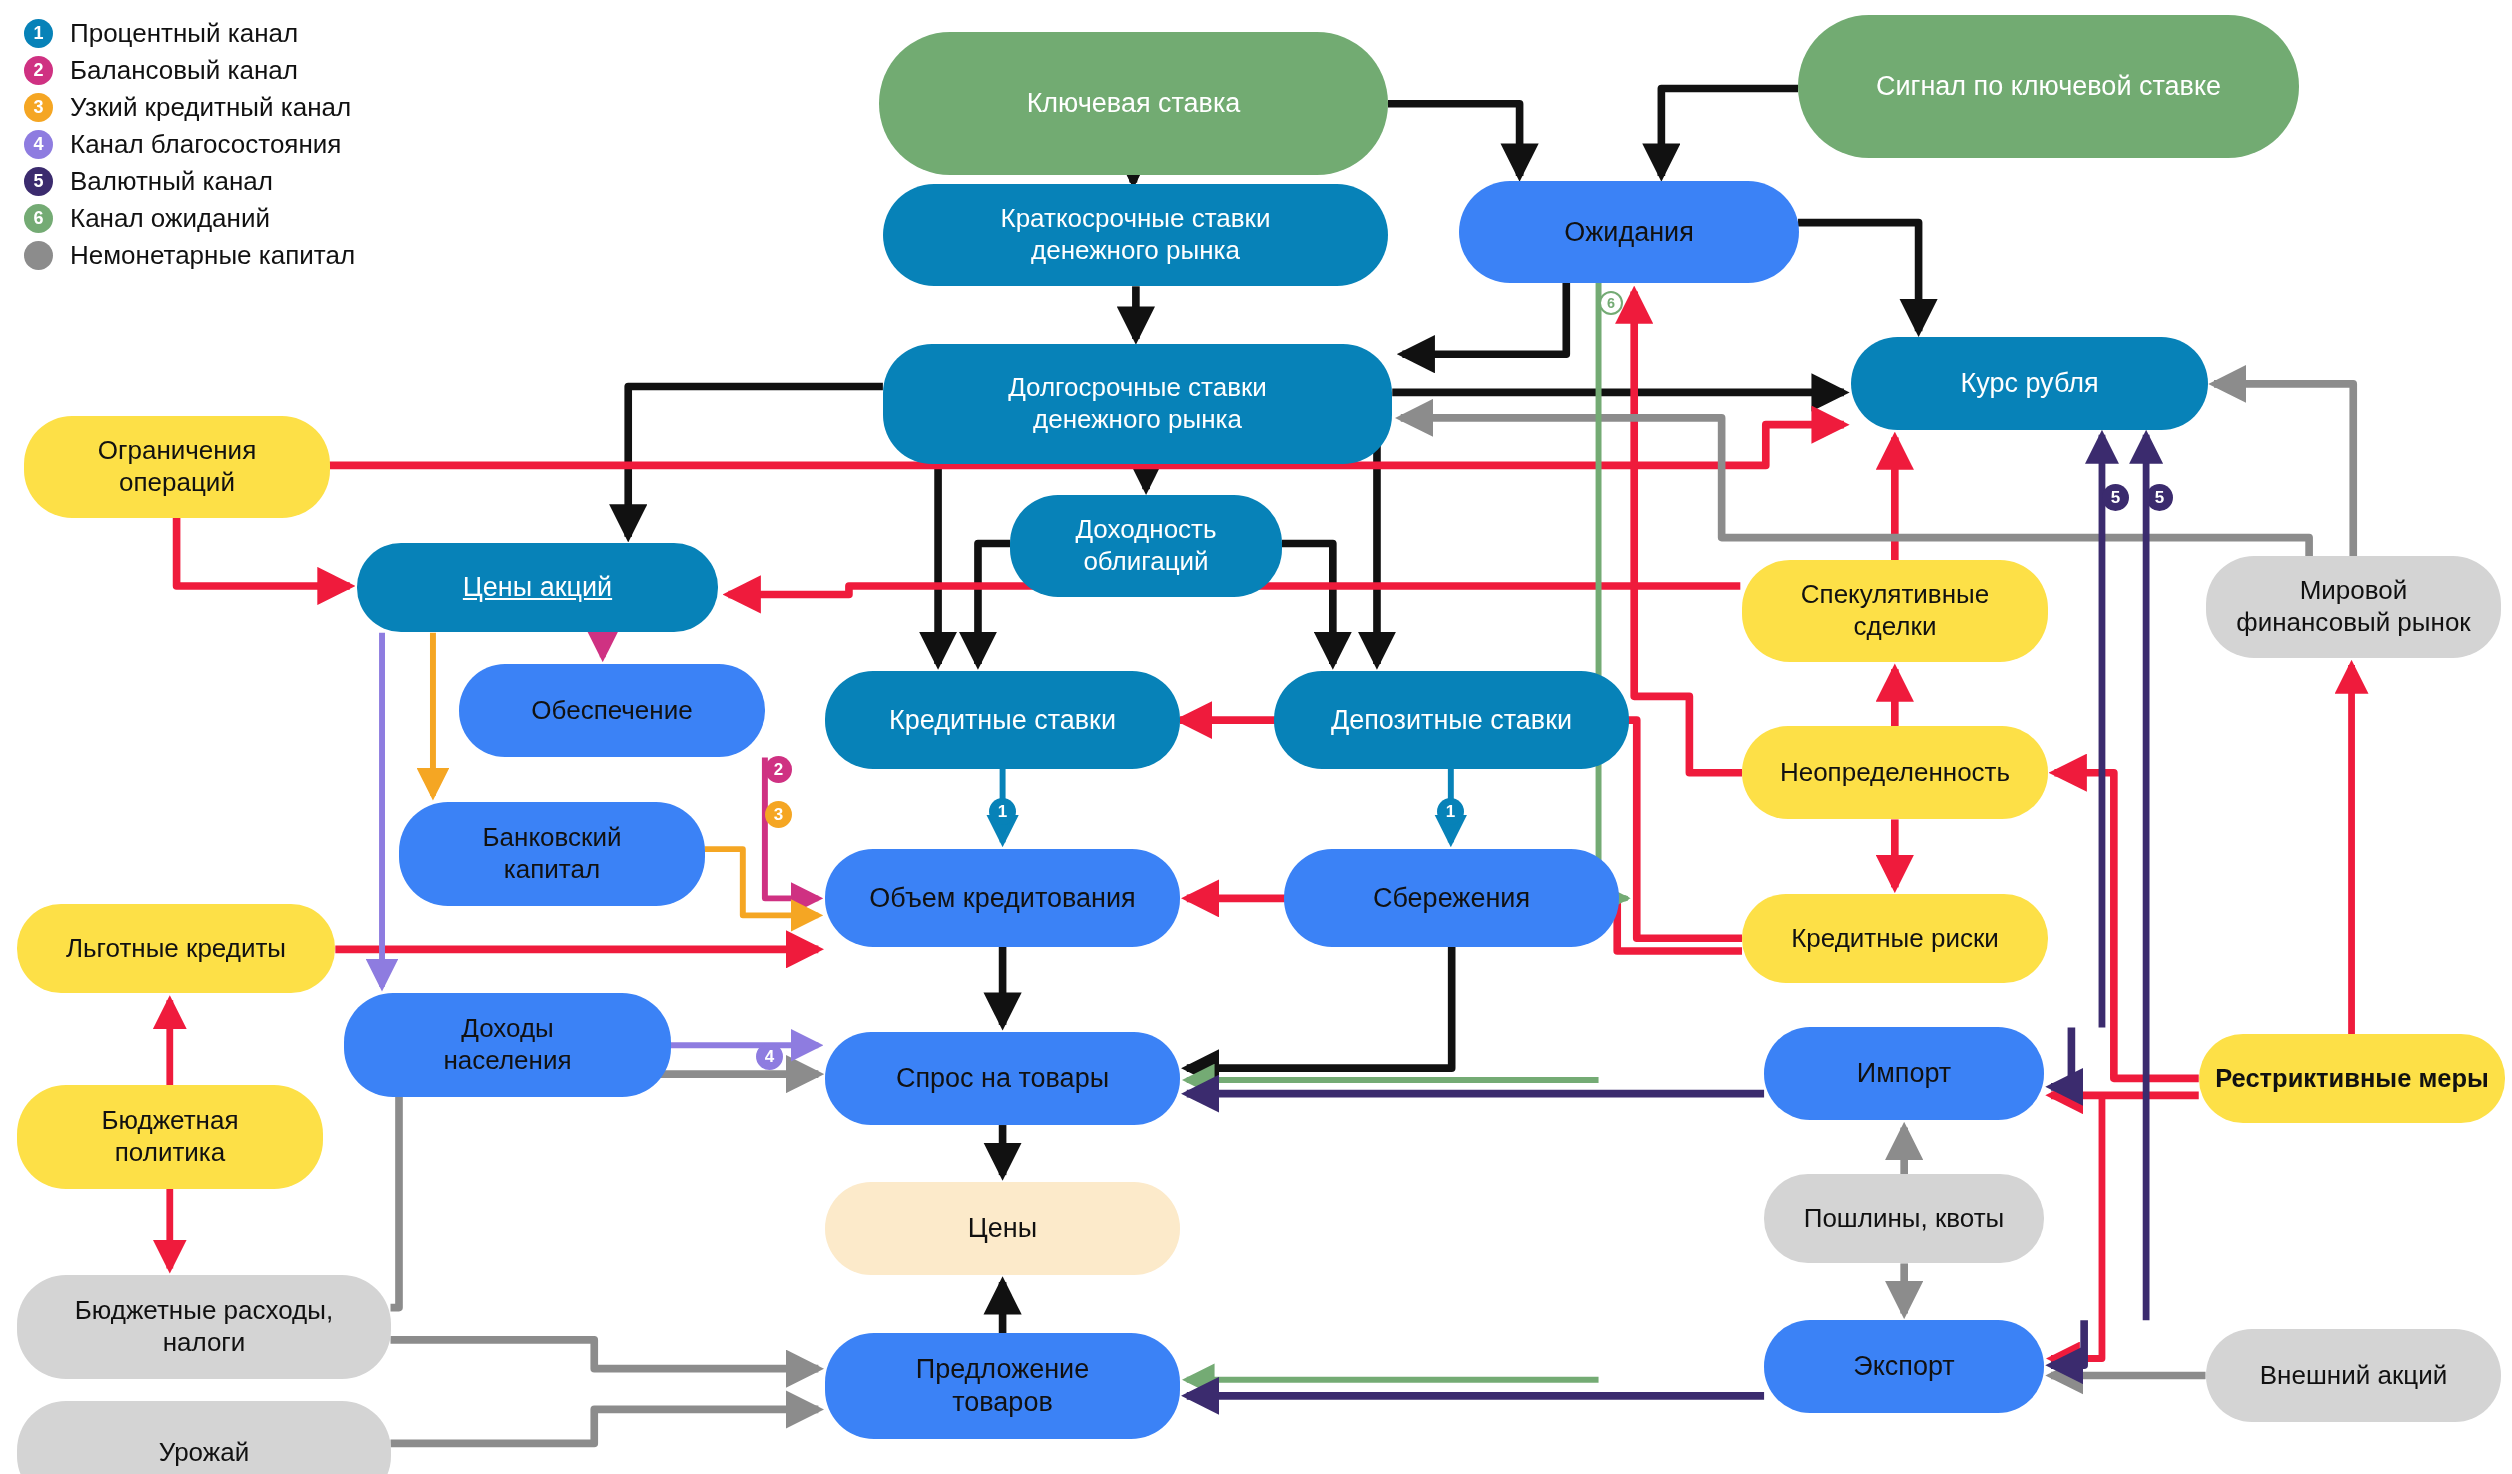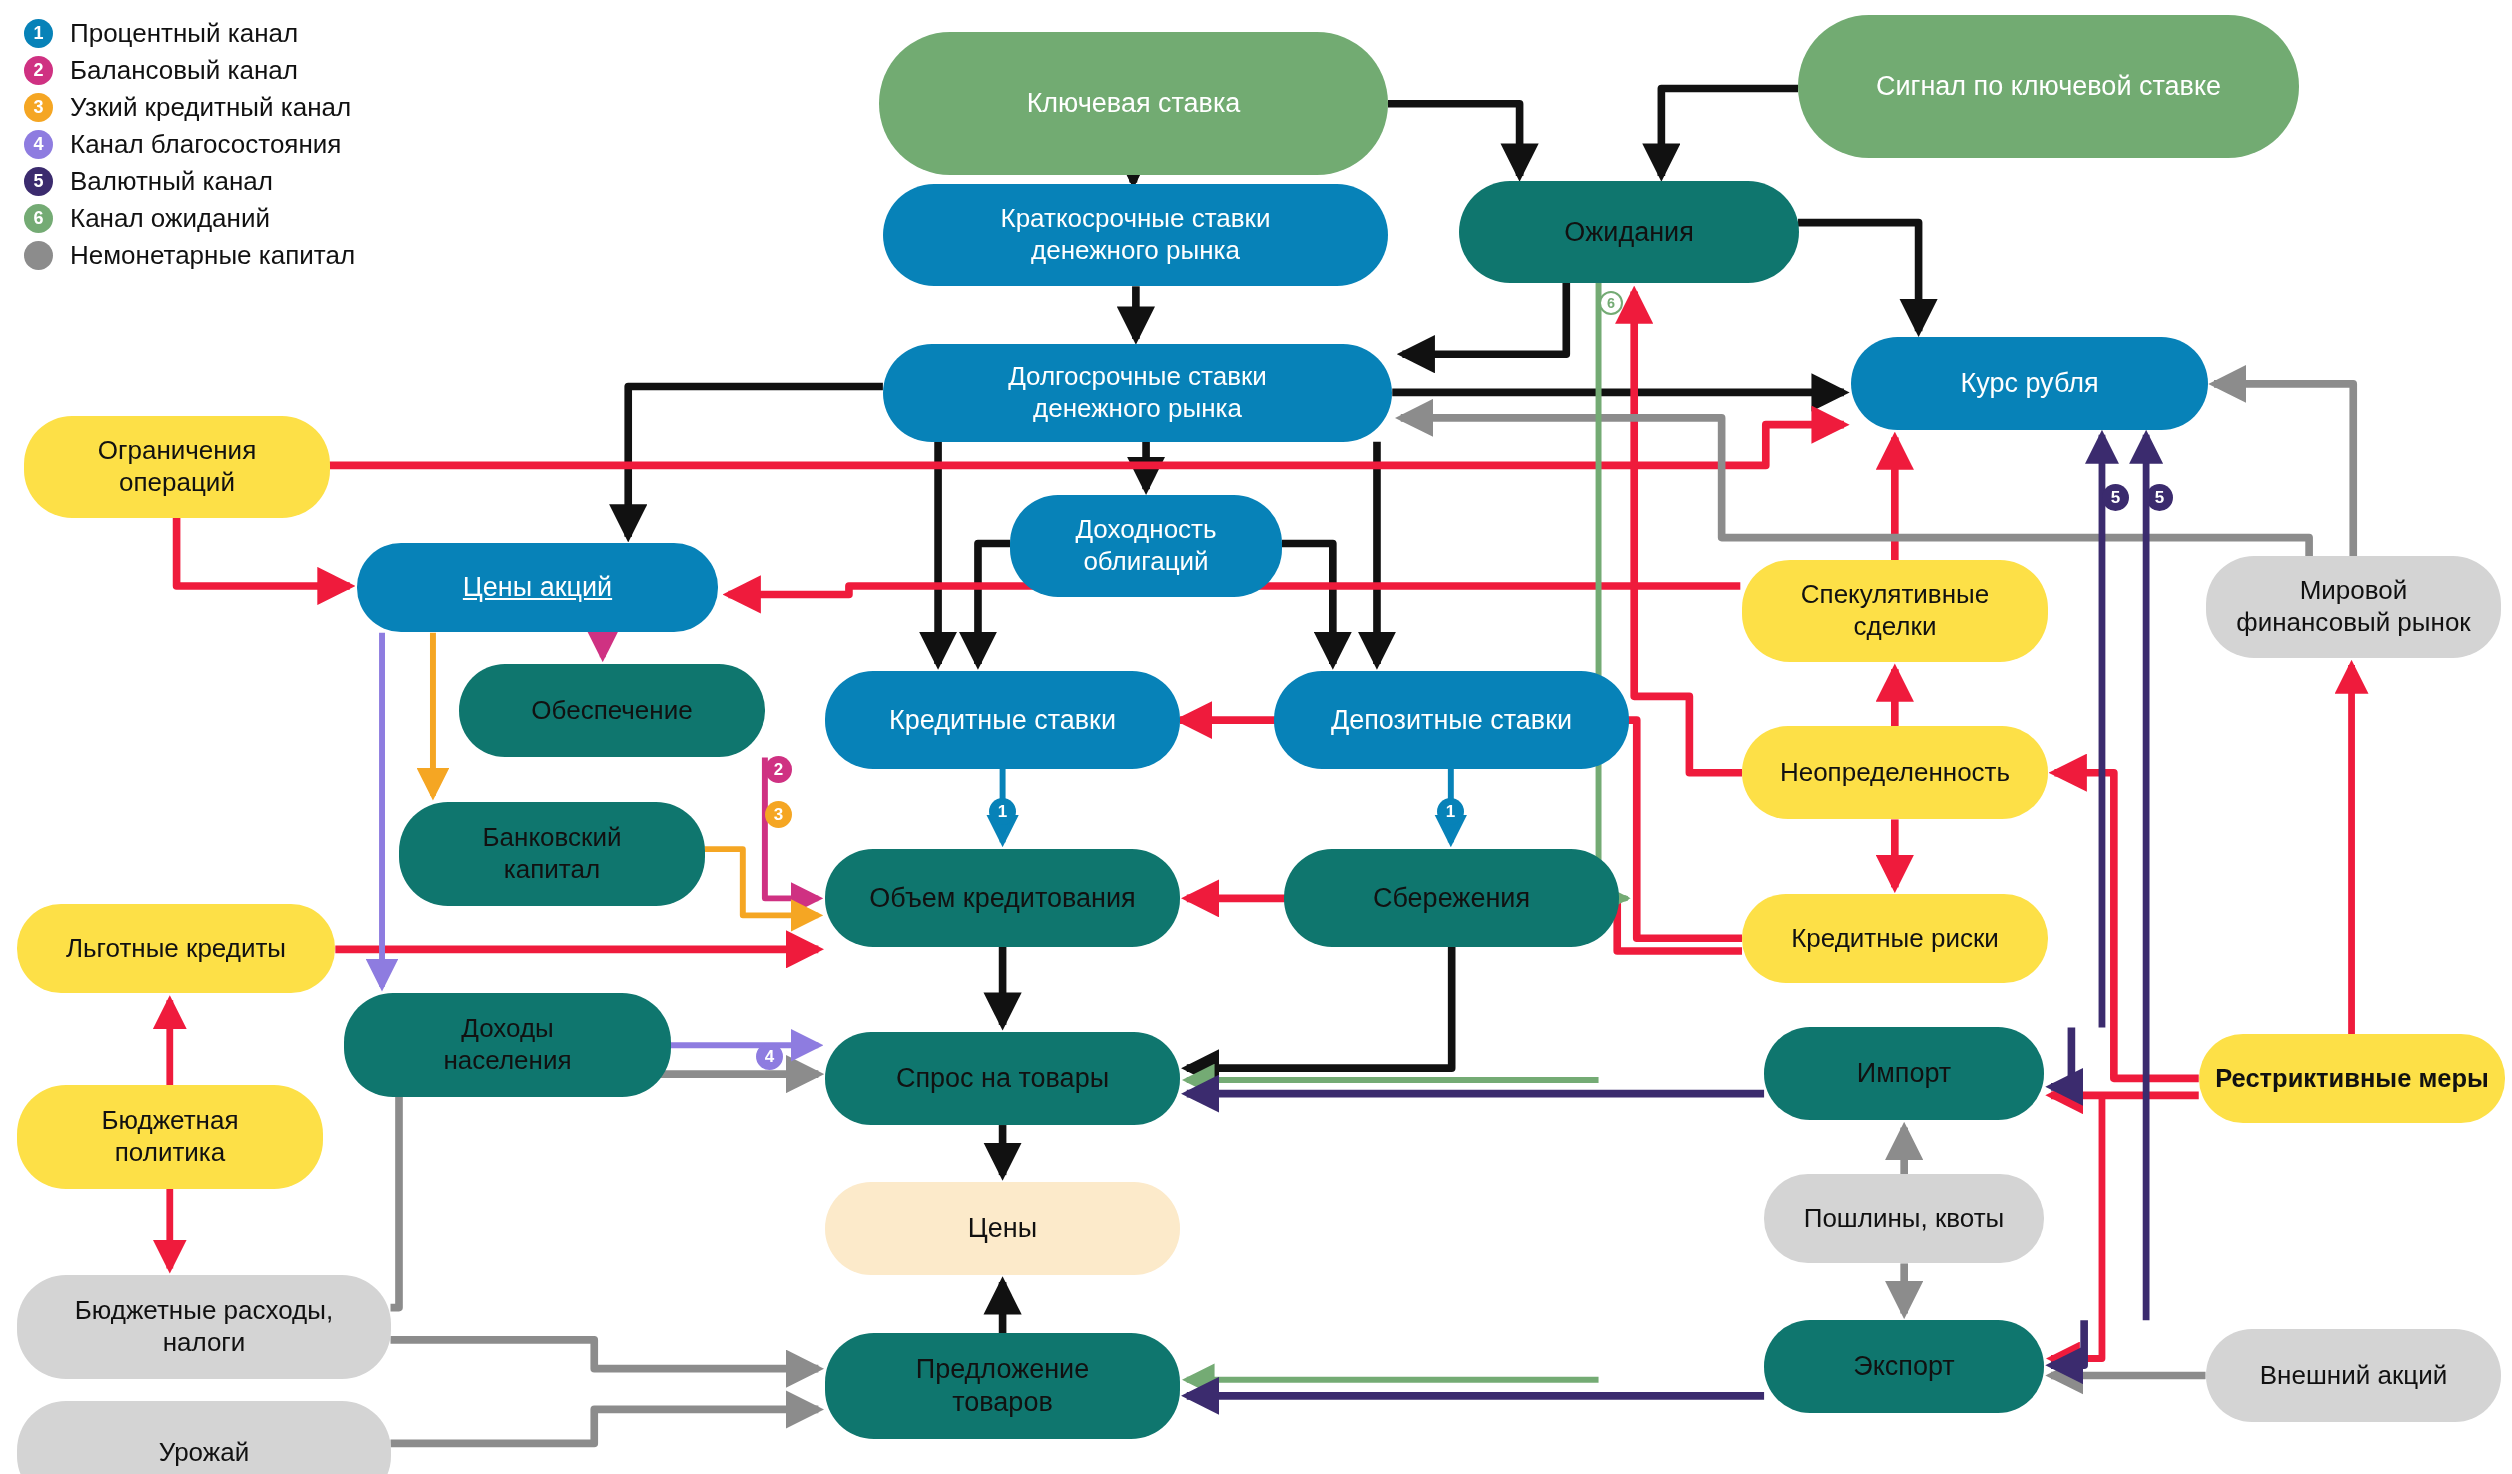--- a/index.html
+++ b/index.html
@@ -14,21 +14,21 @@
   .leg-dot{width:29px;height:29px;border-radius:50%;display:flex;align-items:center;
            justify-content:center;color:#fff;font-size:18px;font-weight:bold;flex:0 0 auto;}
   .leg-lbl{margin-left:17px;font-size:26px;color:#111;white-space:nowrap;}
 
   
   .node{position:absolute;display:flex;align-items:center;justify-content:center;
         text-align:center;box-sizing:border-box;line-height:1.22;padding:3.4px 8.5px;}
   .node span{display:block;width:100%;}
 
   .n-dblue {background:#0782b8;color:#ffffff;}
-  .n-lblue {background:#0f766e;color:#111111;justify-content:center;}
+  .n-lblue {background:#3b82f6;color:#111111;justify-content:center;}
   .n-green {background:#72ab72;color:#ffffff;}
   .n-red   {background:#fde047;color:#111111;}
   .n-grey  {background:#d4d4d4;color:#111111;}
   .n-cream {background:#fceaca;color:#111111;}
 
   
   .badge{position:absolute;width:27px;height:27px;border-radius:50%;display:flex;
          align-items:center;justify-content:center;color:#fff;font-size:17px;
          font-weight:bold;z-index:40;}
   .b1{background:#0782b8;} .b2{background:#cf3182;} .b3{background:#f5a623;}
@@ -237,21 +237,21 @@
       </div>
       <div class="node n-green" style="left: 1798px; top: 15.3px; width: 501px; height: 143px; border-radius: 71px; font-size: 27px;">
         <span>Сигнал по ключевой ставке</span>
       </div>
       <div class="node n-dblue" style="left: 883px; top: 184px; width: 505px; height: 102px; border-radius: 51px; font-size: 26px;">
         <span>Краткосрочные ставки<br>денежного рынка</span>
       </div>
       <div class="node n-lblue" style="left: 1459px; top: 181px; width: 340px; height: 102px; border-radius: 51px; font-size: 27px;">
         <span>Ожидания</span>
       </div>
-      <div class="node n-dblue" style="left: 883px; top: 344px; width: 509px; height: 98px; border-radius: 49px; font-size: 26px;">
+      <div class="node n-dblue" style="left: 883px; top: 344px; width: 509px; height: 120px; border-radius: 49px; font-size: 26px;">
         <span>Долгосрочные ставки<br>денежного рынка</span>
       </div>
       <div class="node n-dblue" style="left: 1851px; top: 337px; width: 357px; height: 93px; border-radius: 47px; font-size: 27px;">
         <span>Курс рубля</span>
       </div>
       <div class="node n-red" style="left: 24px; top: 416px; width: 306px; height: 102px; border-radius: 48px; font-size: 26px;">
         <span>Ограничения<br>операций</span>
       </div>
       <div class="node n-dblue" style="left: 1010px; top: 495px; width: 272px; height: 102px; border-radius: 48px; font-size: 26px;">
         <span>Доходность<br>облигаций</span>

